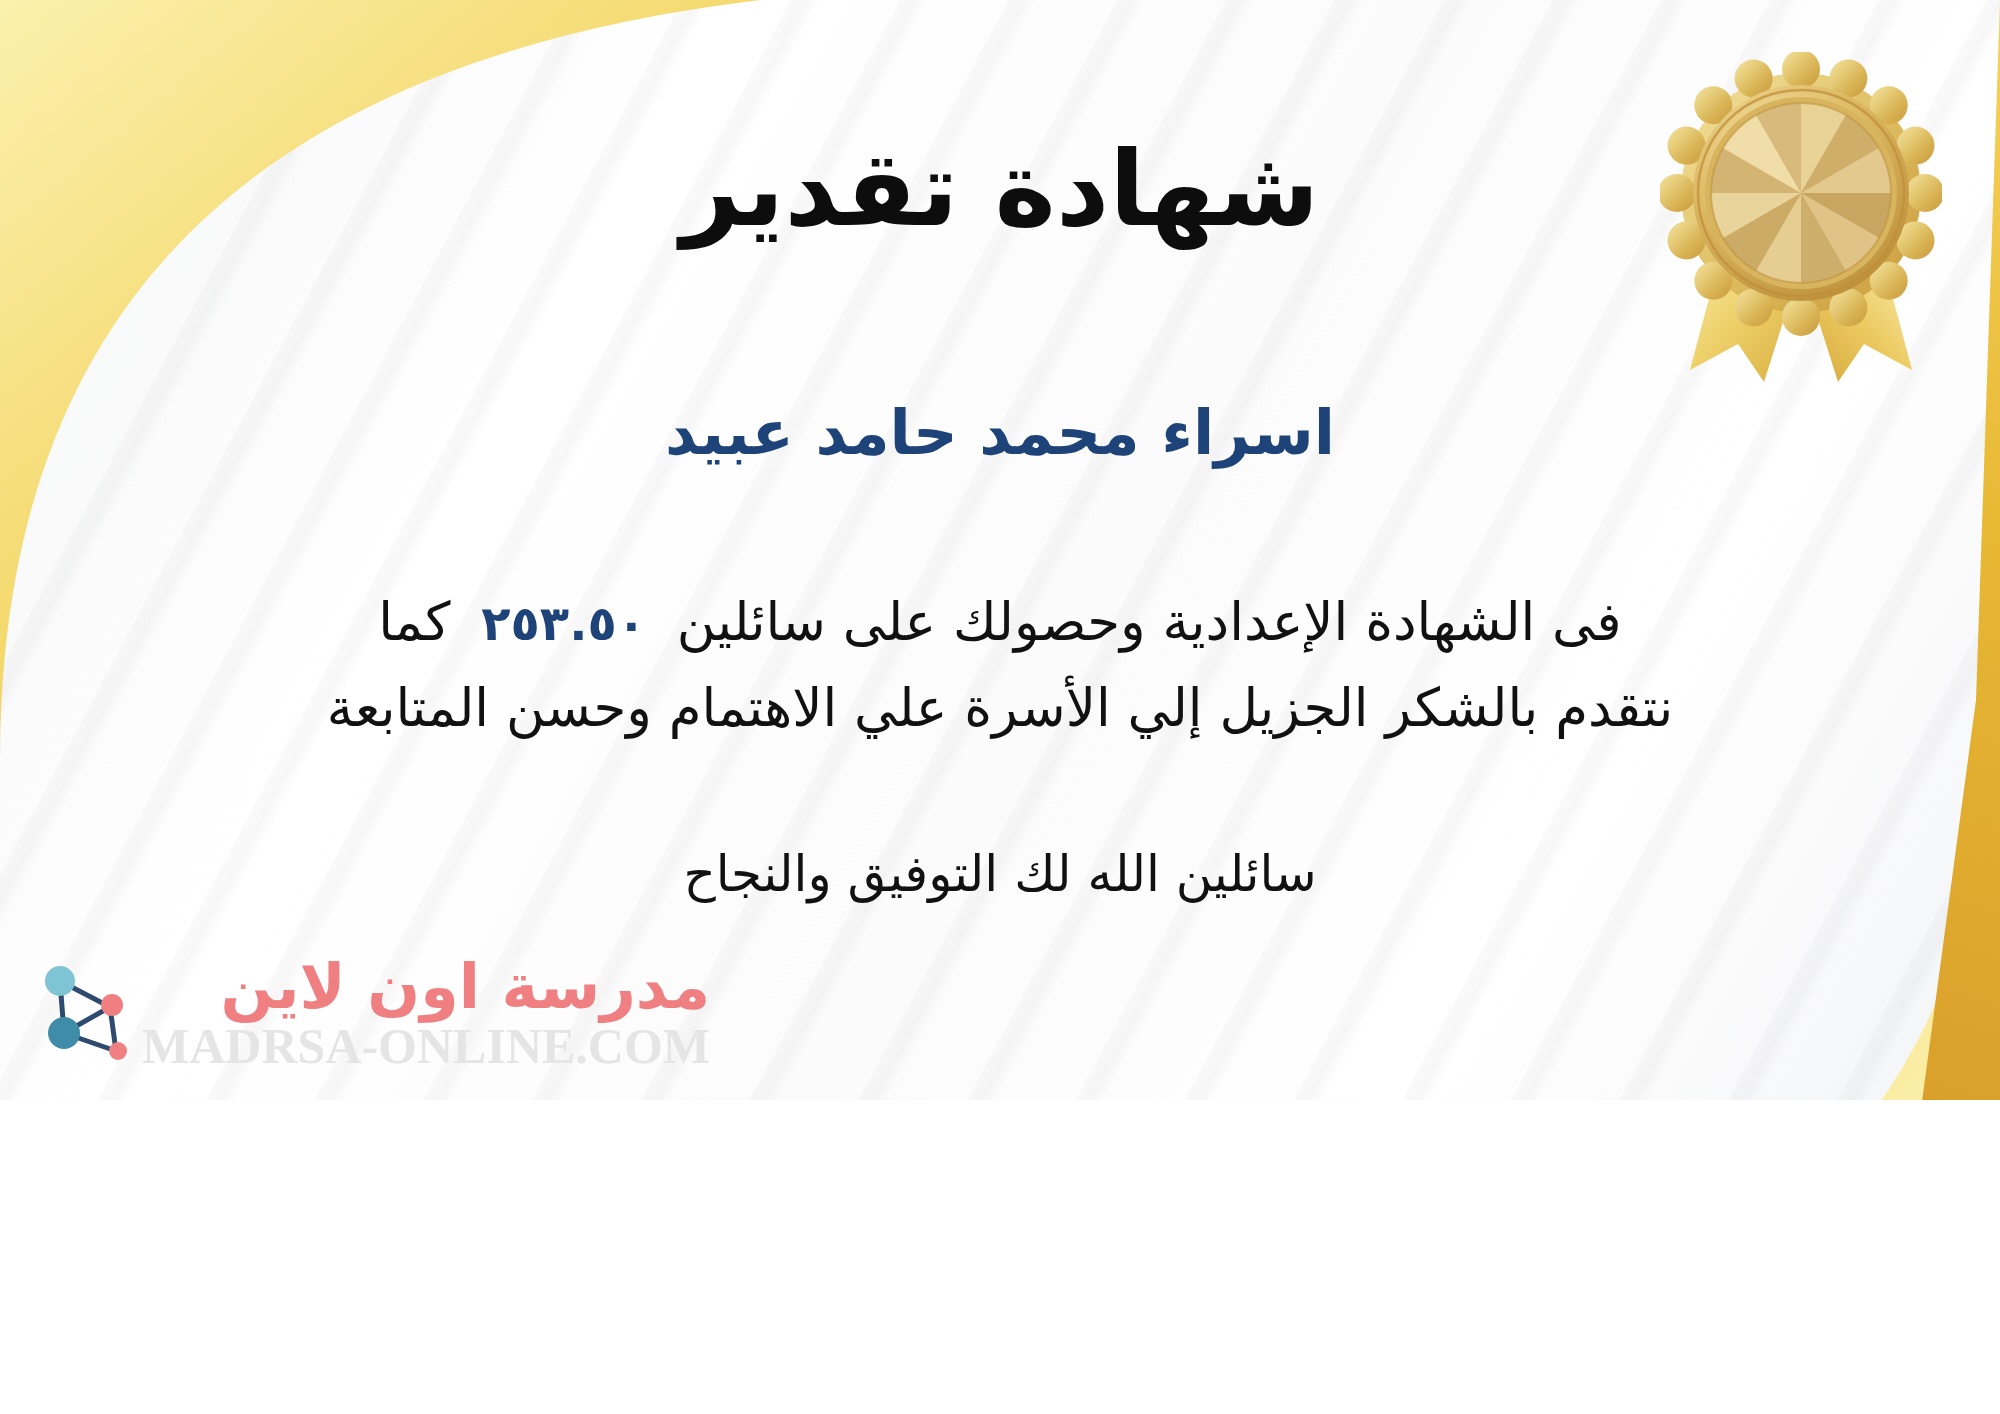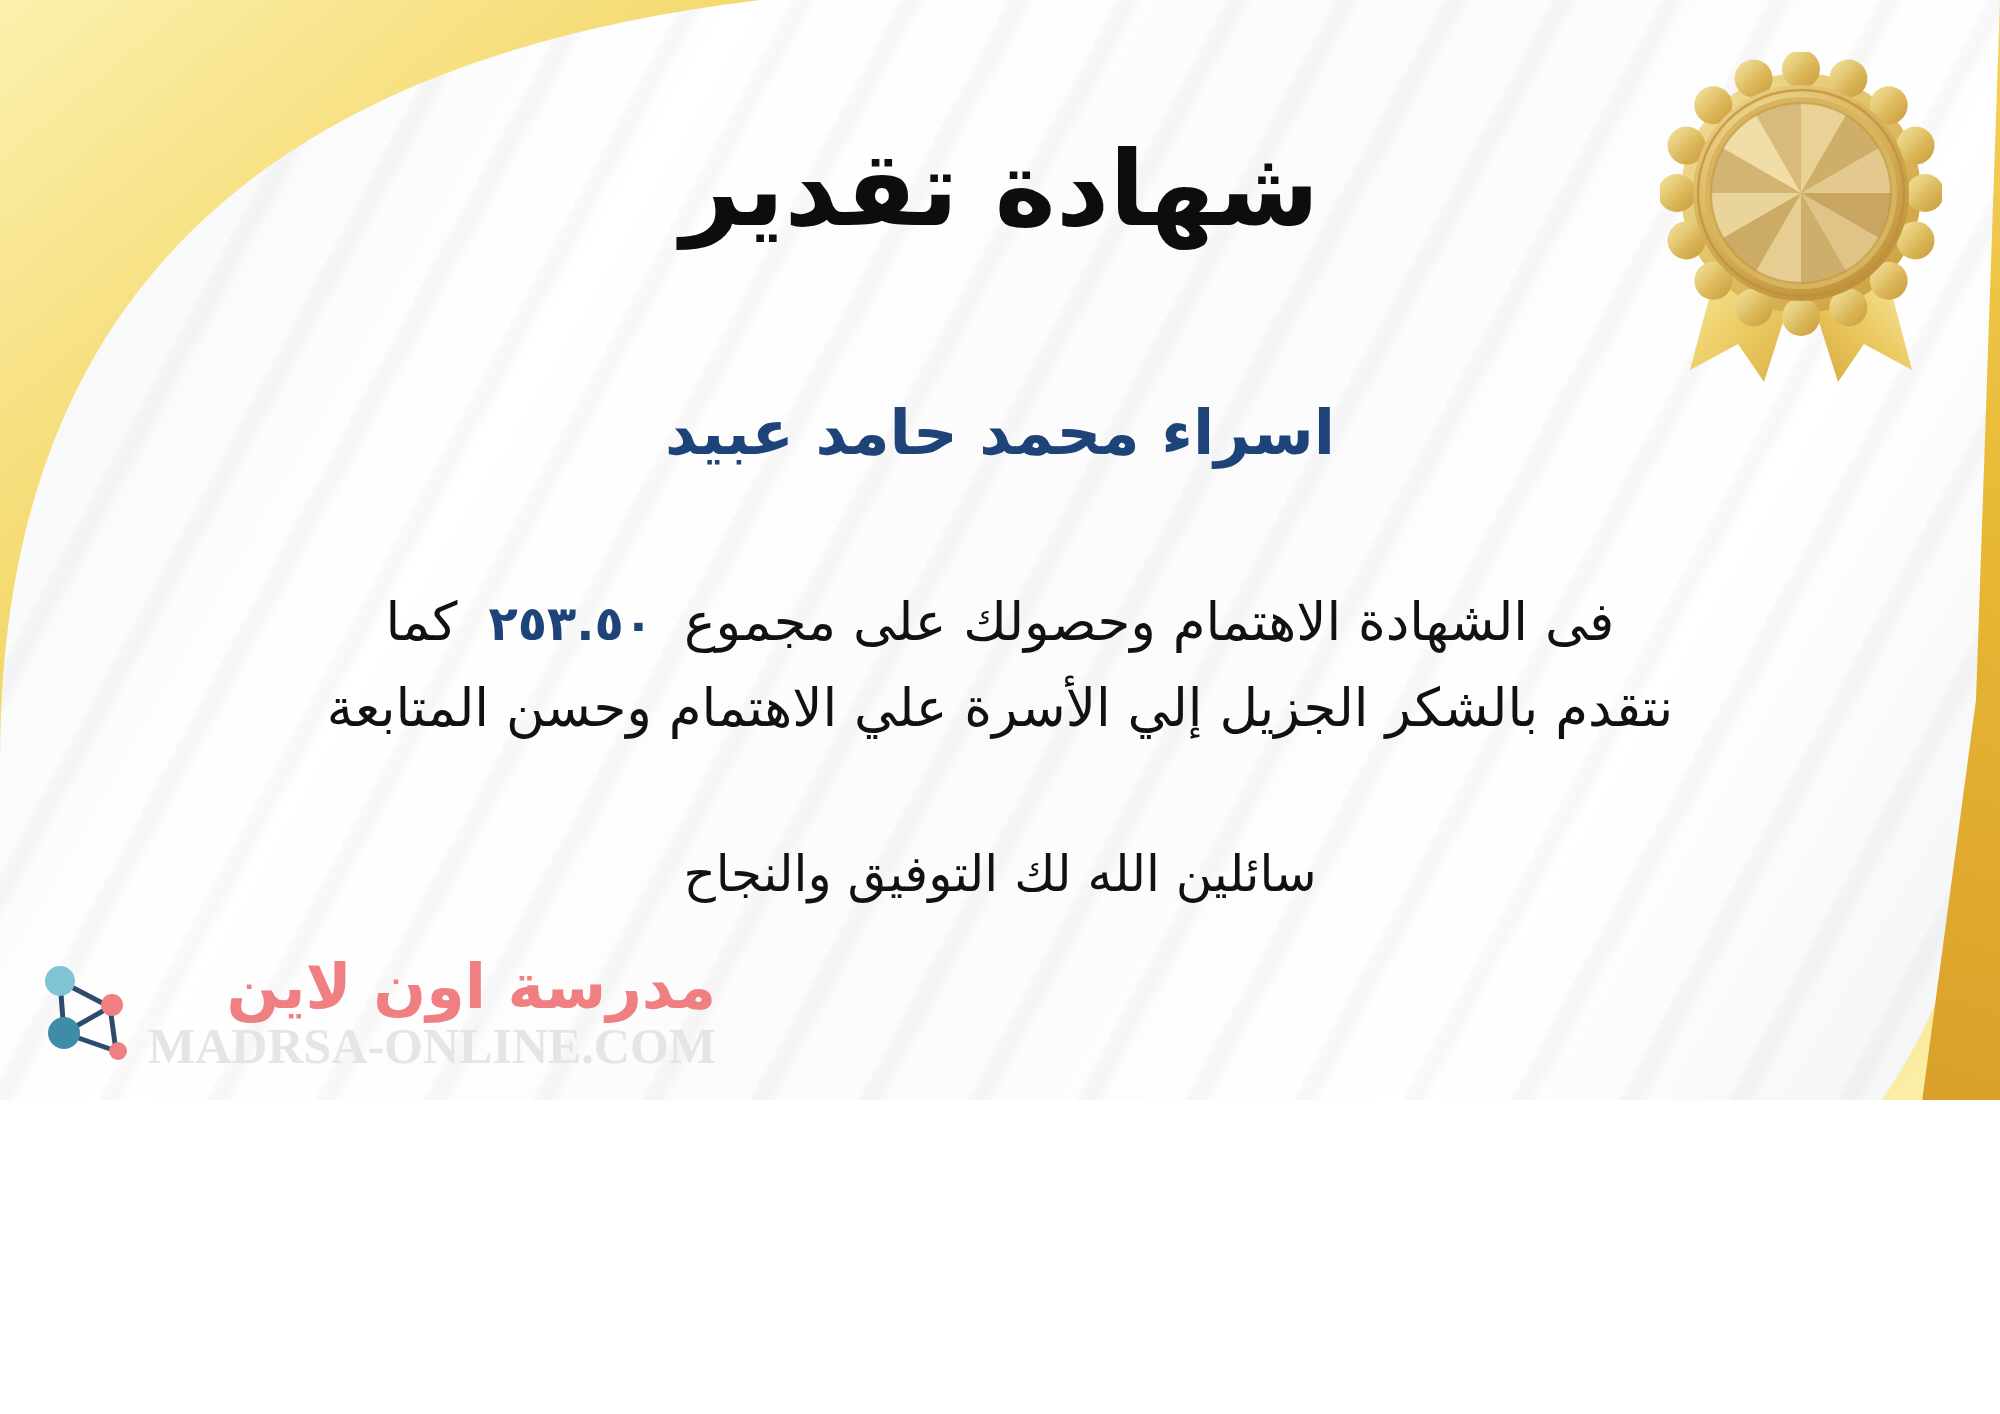--- a/index.html
+++ b/index.html
@@ -165,21 +165,21 @@
   }
 
   
   .logo{
     position:absolute;
     left:34px;
     bottom:28px;
     z-index:30;
     display:flex;
     align-items:center;
-    gap:16px;
+    gap:10px;
     direction:rtl;
   }
   .logo-text{display:flex;flex-direction:column;align-items:flex-start;}
   .logo-ar{
     font-size:62px;
     font-weight:700;
     color:#ef7f80;
     line-height:1.05;
     letter-spacing:-1px;
     direction:rtl;
@@ -297,21 +297,21 @@
   </div>
 
   <div class="content">
 
     <div class="title">شهادة تقدير</div>
 
     <div class="recipient">اسراء محمد حامد عبيد</div>
 
     <div class="body">
       <span class="line">
-        <span>فى الشهادة الاهتمام وحصولك على مجموع</span>
+        <span>فى الشهادة الإعدادية وحصولك على سائلين</span>
         <span class="score">٢٥٣.٥٠</span>
         <span>كما</span>
       </span>
       <span class="line">نتقدم  بالشكر الجزيل إلي الأسرة علي الاهتمام وحسن المتابعة</span>
     </div>
 
     <div class="closing">سائلين الله لك التوفيق  والنجاح</div>
   </div>
 
   <div class="logo">

